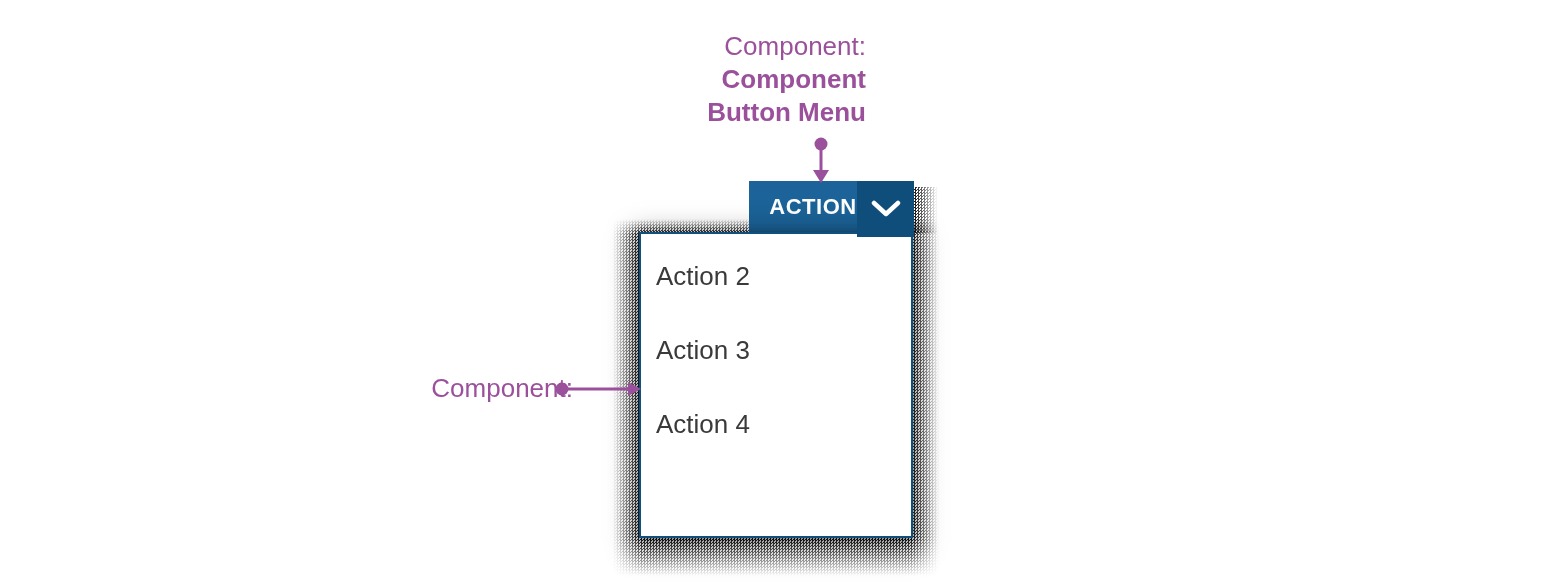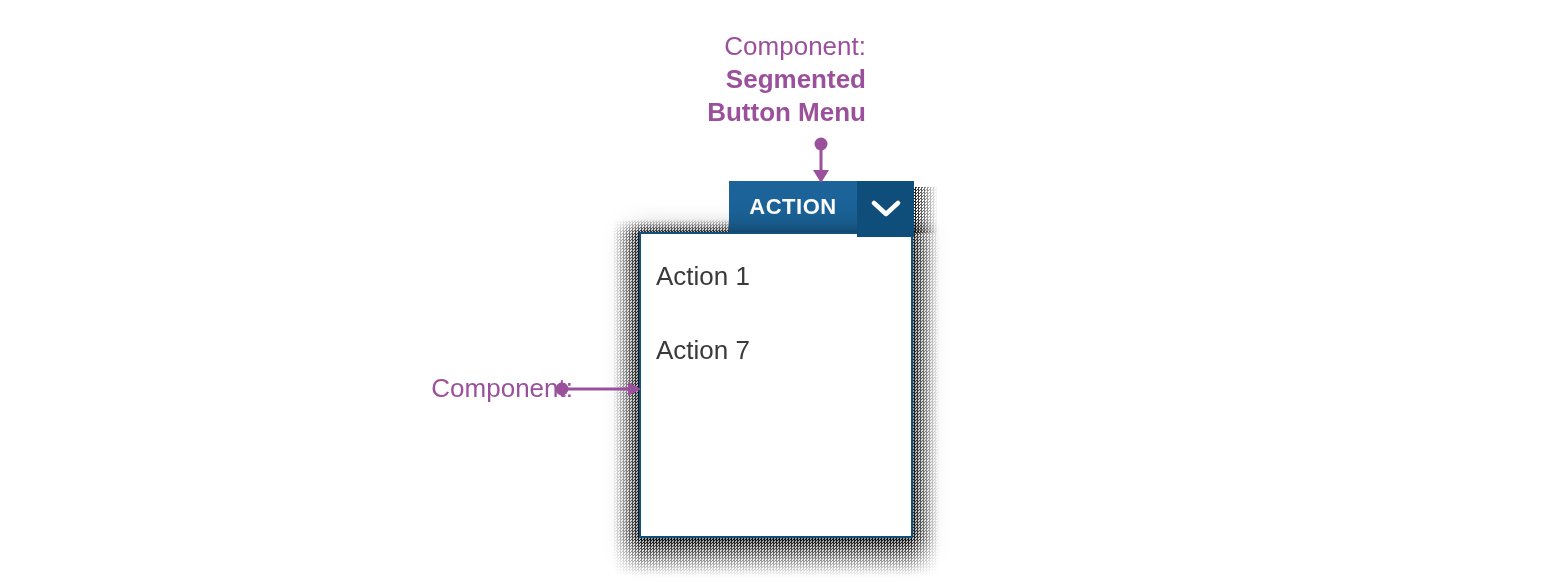--- a/index.html
+++ b/index.html
@@ -59,21 +59,21 @@
   }
   #shadow-button {
     left: 914px; top: 187px; width: 25px; height: 46px;
     -webkit-mask-image: linear-gradient(to right, #000 0, transparent 95%);
     mask-image: linear-gradient(to right, #000 0, transparent 95%);
   }
 
   
   #action-button {
     position: absolute;
-    left: 729px; top: 181px; width: 128px; height: 51px;
+    left: 749px; top: 181px; width: 128px; height: 51px;
     background: var(--button_primary_blue, #1B6398);
     color: var(--button_label_text, #FFFFFF);
     display: flex; align-items: center; justify-content: center;
     font-size: 22px; font-weight: 700; letter-spacing: 0.5px;
     z-index: 2;
     border: 0; cursor: pointer;
   }
   #dropdown-toggle-button {
     position: absolute;
     left: 857px; top: 181px; width: 57px; height: 56px;
@@ -106,21 +106,21 @@
 </head>
 <body>
 
 <div id="stage">
 
   <div class="stipple" id="shadow-menu"></div>
   <div class="stipple" id="shadow-button"></div>
 
   <div class="annotation" id="annotation-top">
     <span class="ann-line">Component:</span>
-    <span class="ann-line bold">Segmented</span>
+    <span class="ann-line bold">Component</span>
     <span class="ann-line bold">Button Menu</span>
   </div>
 
   <svg class="connector" id="connector-down" width="30" height="50" viewBox="0 0 30 50">
     <circle cx="15" cy="10" r="6.5" fill="currentColor"></circle>
     <rect x="13.5" y="15" width="3" height="23" fill="currentColor"></rect>
     <polygon points="7,36 23,36 15,49" fill="currentColor"></polygon>
   </svg>
 
   <div class="annotation" id="annotation-left">
@@ -136,17 +136,18 @@
   <button id="action-button">
     <span>ACTION</span>
   </button>
   <button id="dropdown-toggle-button">
     <svg width="30" height="18" viewBox="0 0 30 18">
       <path d="M3,3 L15,14 L27,3" fill="none" stroke="#ffffff" stroke-width="4.5" stroke-linecap="round" stroke-linejoin="round"></path>
     </svg>
   </button>
 
   <div id="menu">
-    <div class="menu-item">Action 1</div>
-    <div class="menu-item">Action 7</div>
+    <div class="menu-item">Action 2</div>
+    <div class="menu-item">Action 3</div>
+    <div class="menu-item">Action 4</div>
   </div>
 
 </div>
 
 </body></html>

